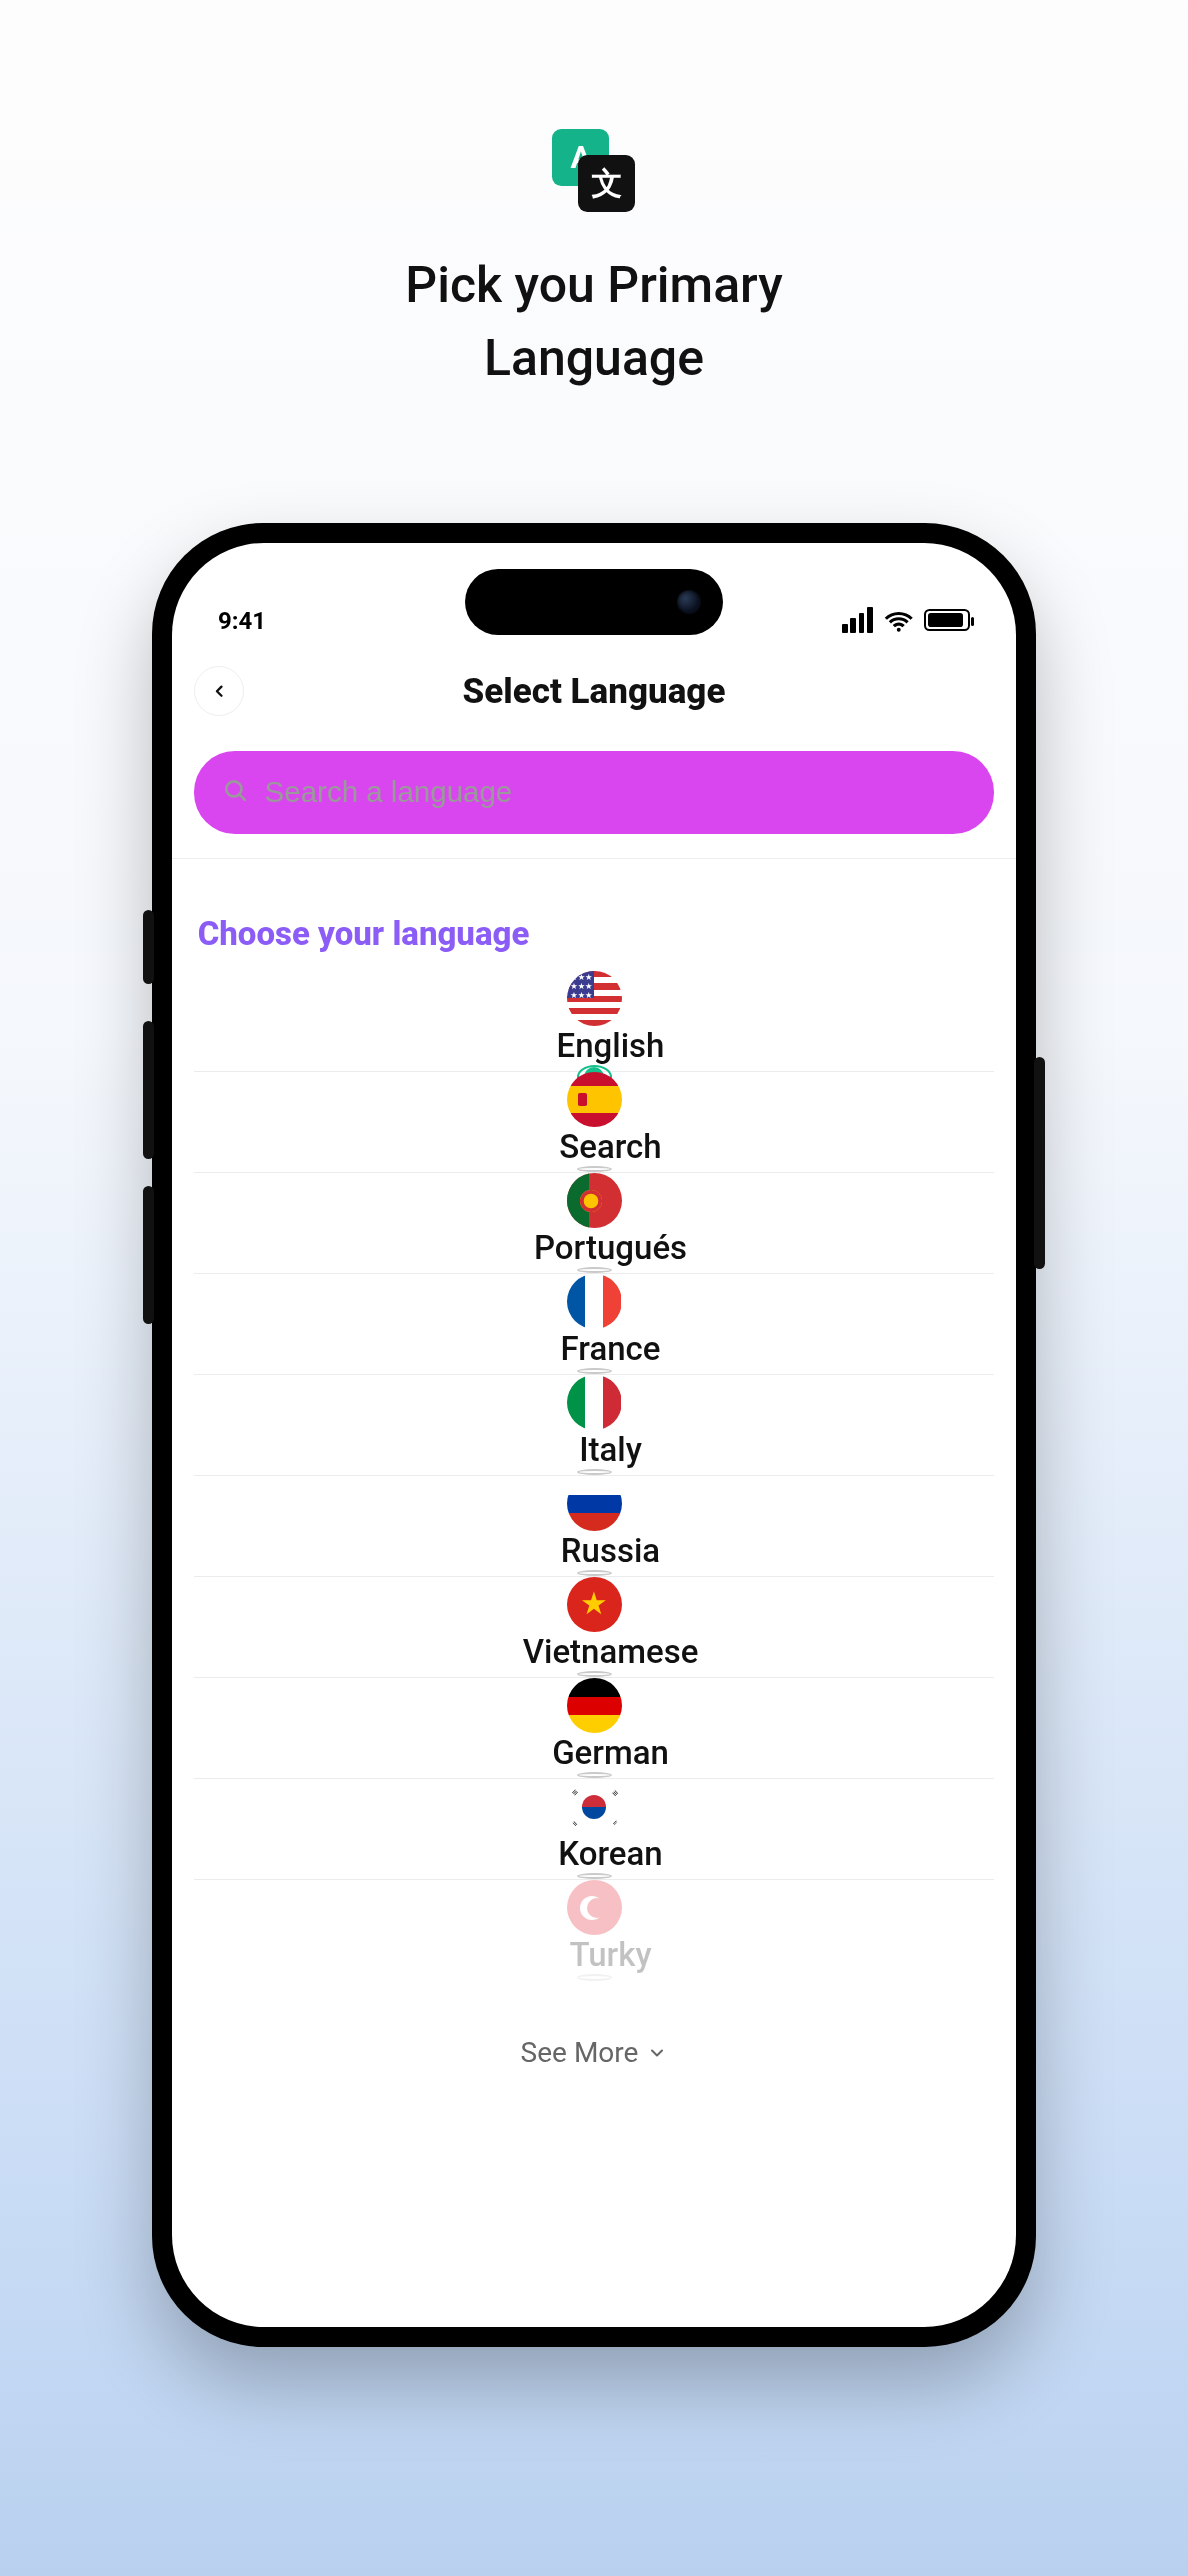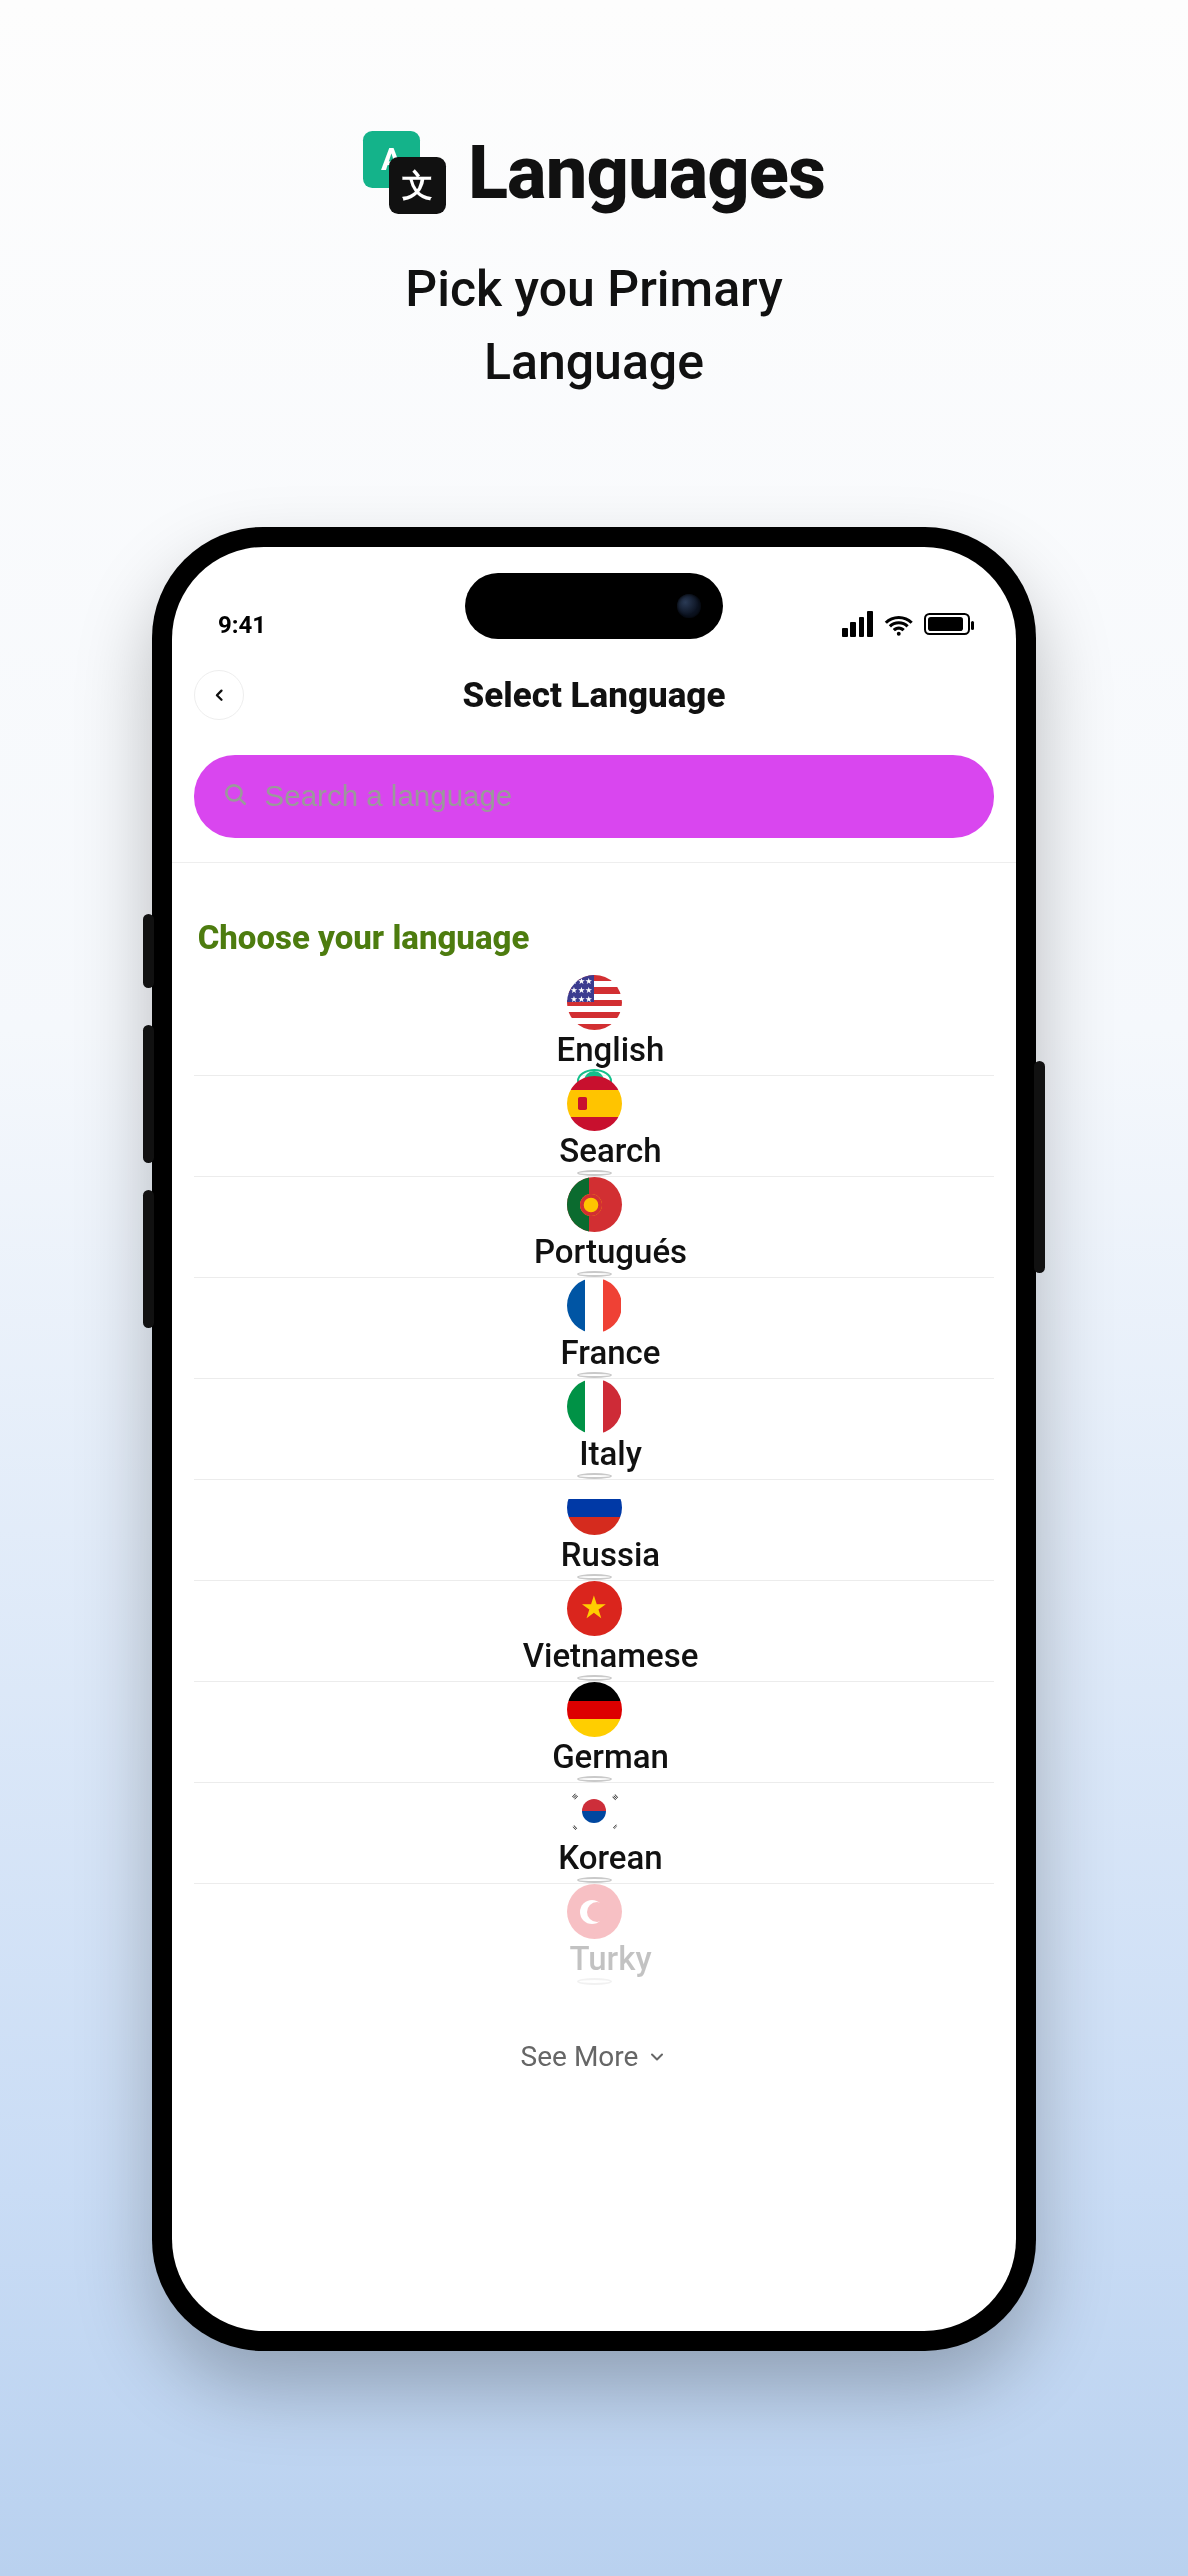--- a/index.html
+++ b/index.html
@@ -167,21 +167,21 @@
   .search-icon { color:#9a9a9a; }
 
   .divider-line {
     height:0.9px; background:#eee; margin:24px -22px 0;
   }
 
   .section-heading {
     margin-top: 55px;
     font-size: 33px;
     font-weight: 800;
-    color:#4d7c0f;
+    color:#8b5cf6;
     padding: 0 3.7px;
   }
 
   .lang-list { margin-top: 18.4px; }
   .lang-row {
     display:flex; align-items:center;
     height: 101px;
     border-bottom:0.9px solid #ececec;
     padding: 0 5.5px;
     cursor:pointer;
@@ -277,21 +277,20 @@
 </style>
 </head>
 <body>
 
 <div class="promo-header">
   <div class="title-row">
     <div class="title-icon">
       <div class="back-card">A</div>
       <div class="front-card">文</div>
     </div>
-    <div class="promo-title">Languages</div>
   </div>
   <div class="promo-sub">
     <span>Pick you Primary</span><br>
     <span>Language</span>
   </div>
 </div>
 
 <div class="phone-frame">
   <div class="phone-side-btn side-left-1"></div>
   <div class="phone-side-btn side-left-2"></div>

